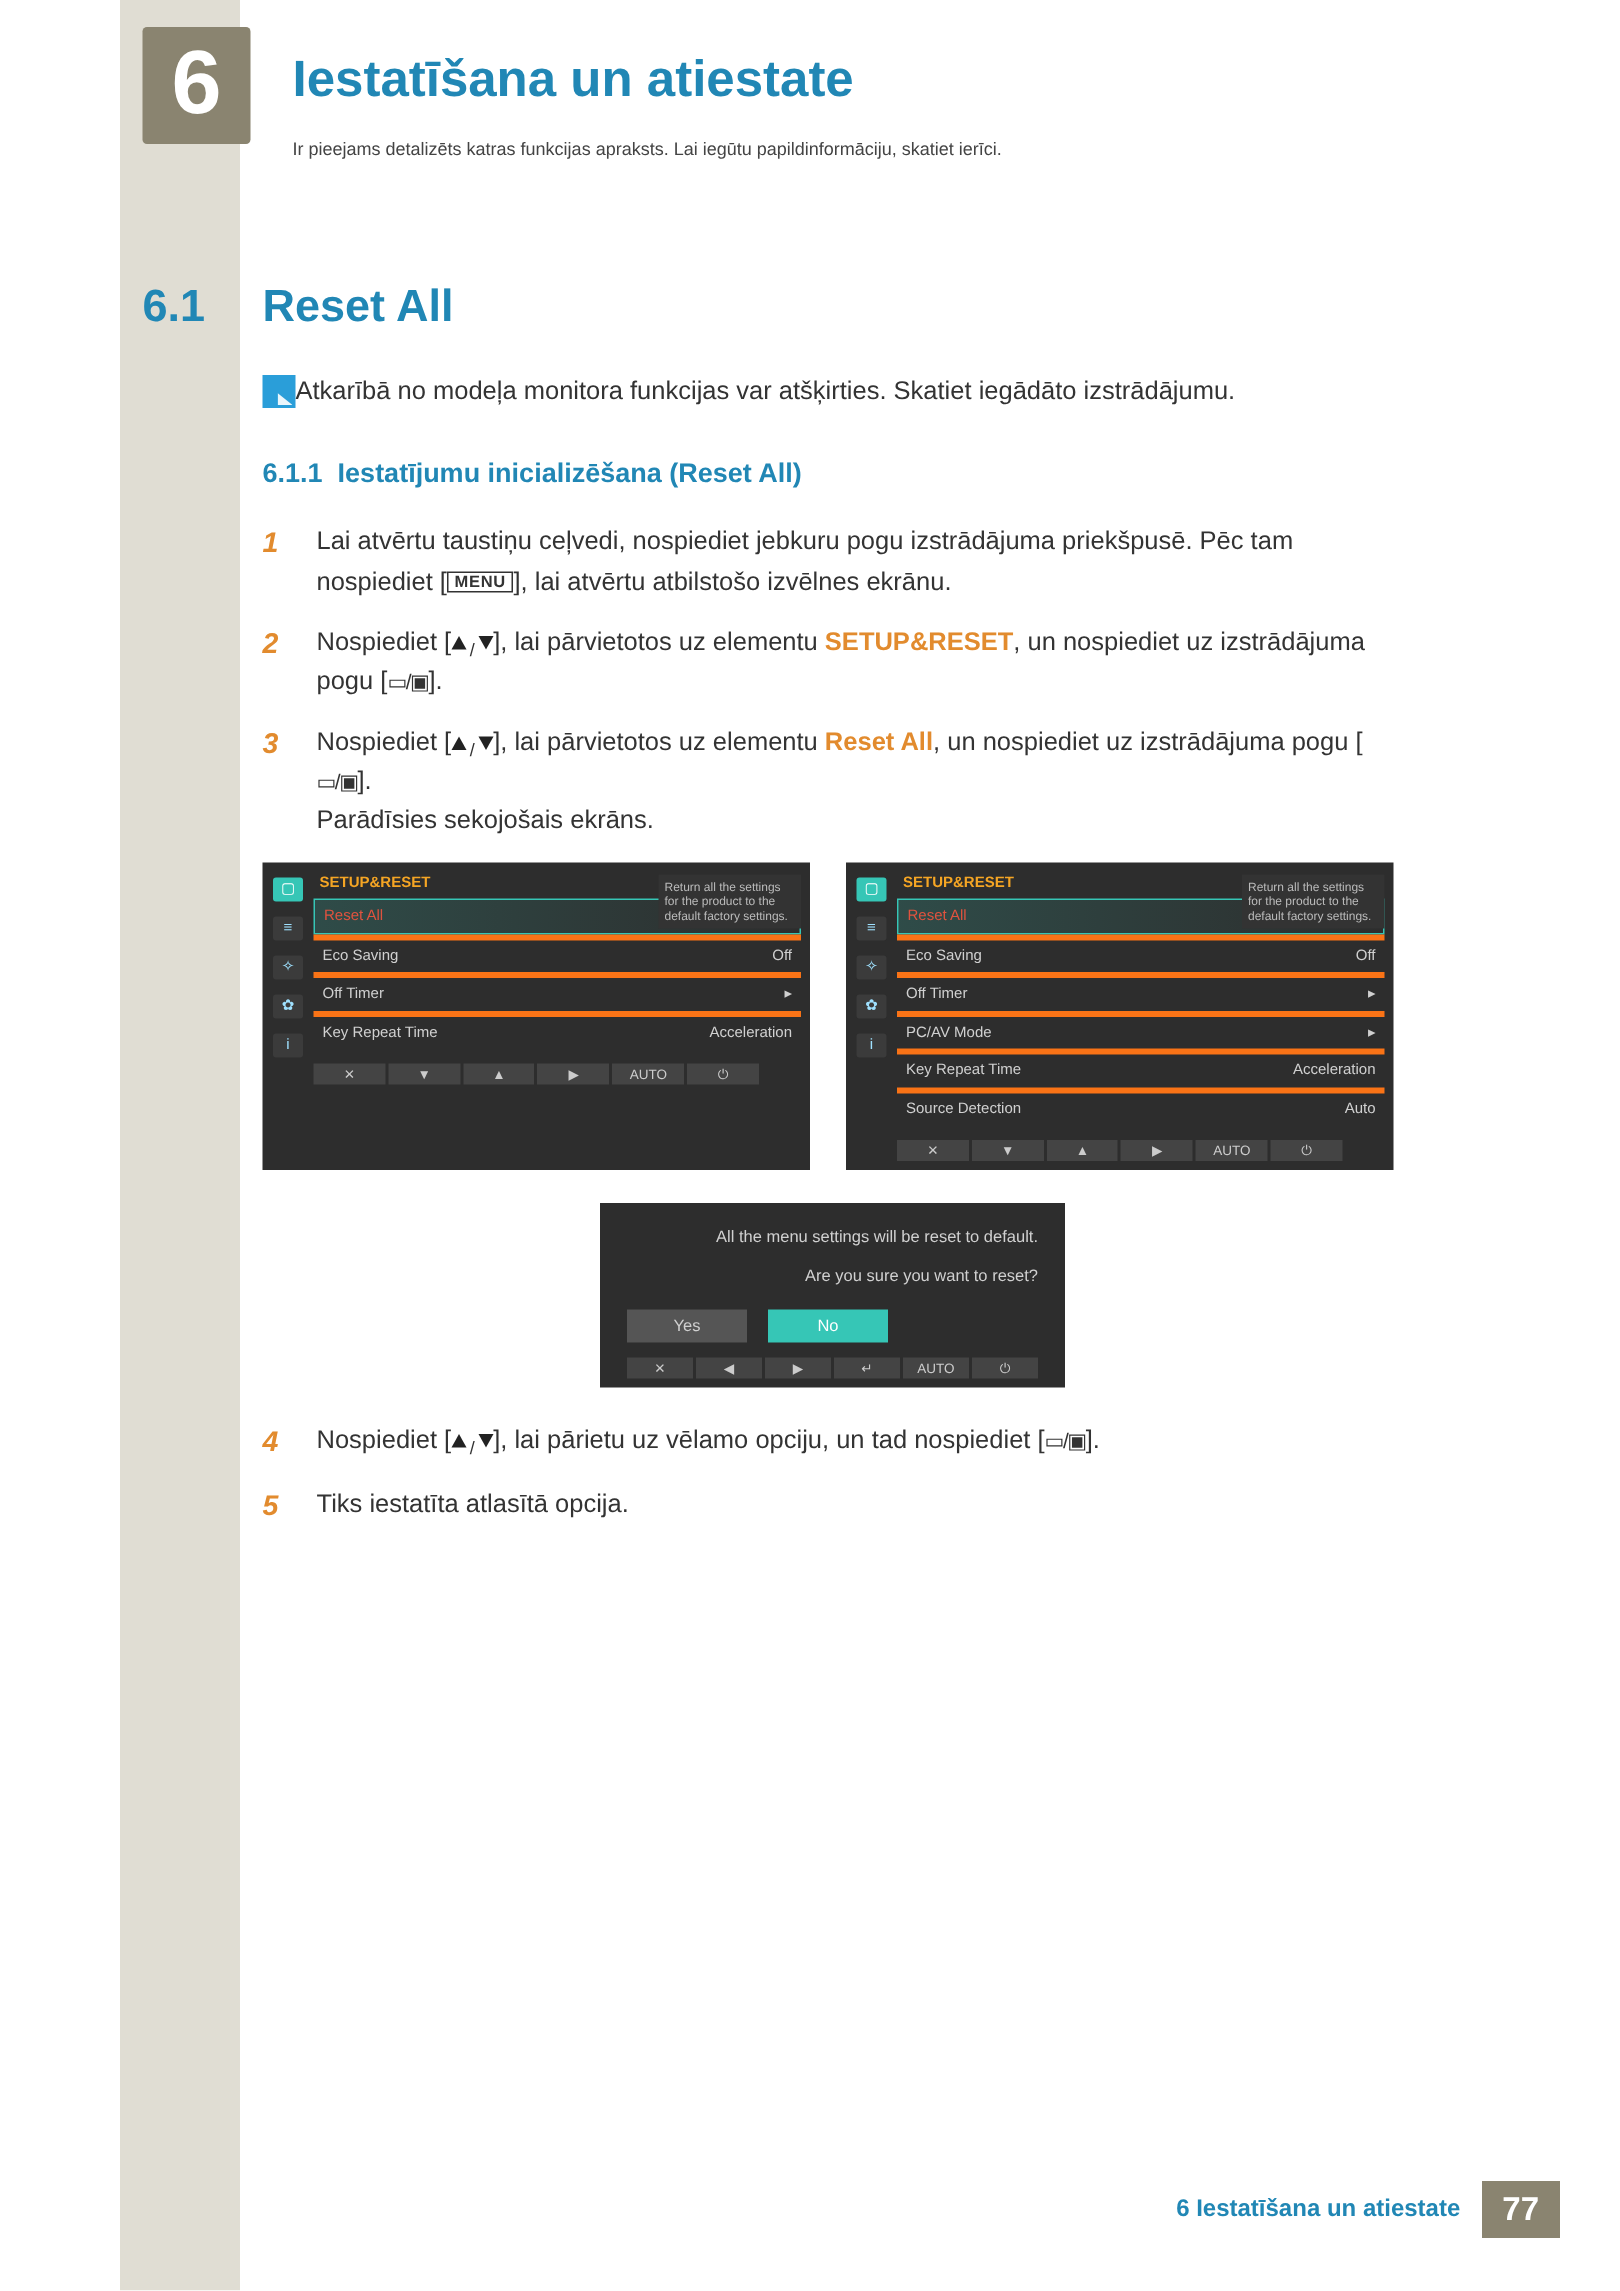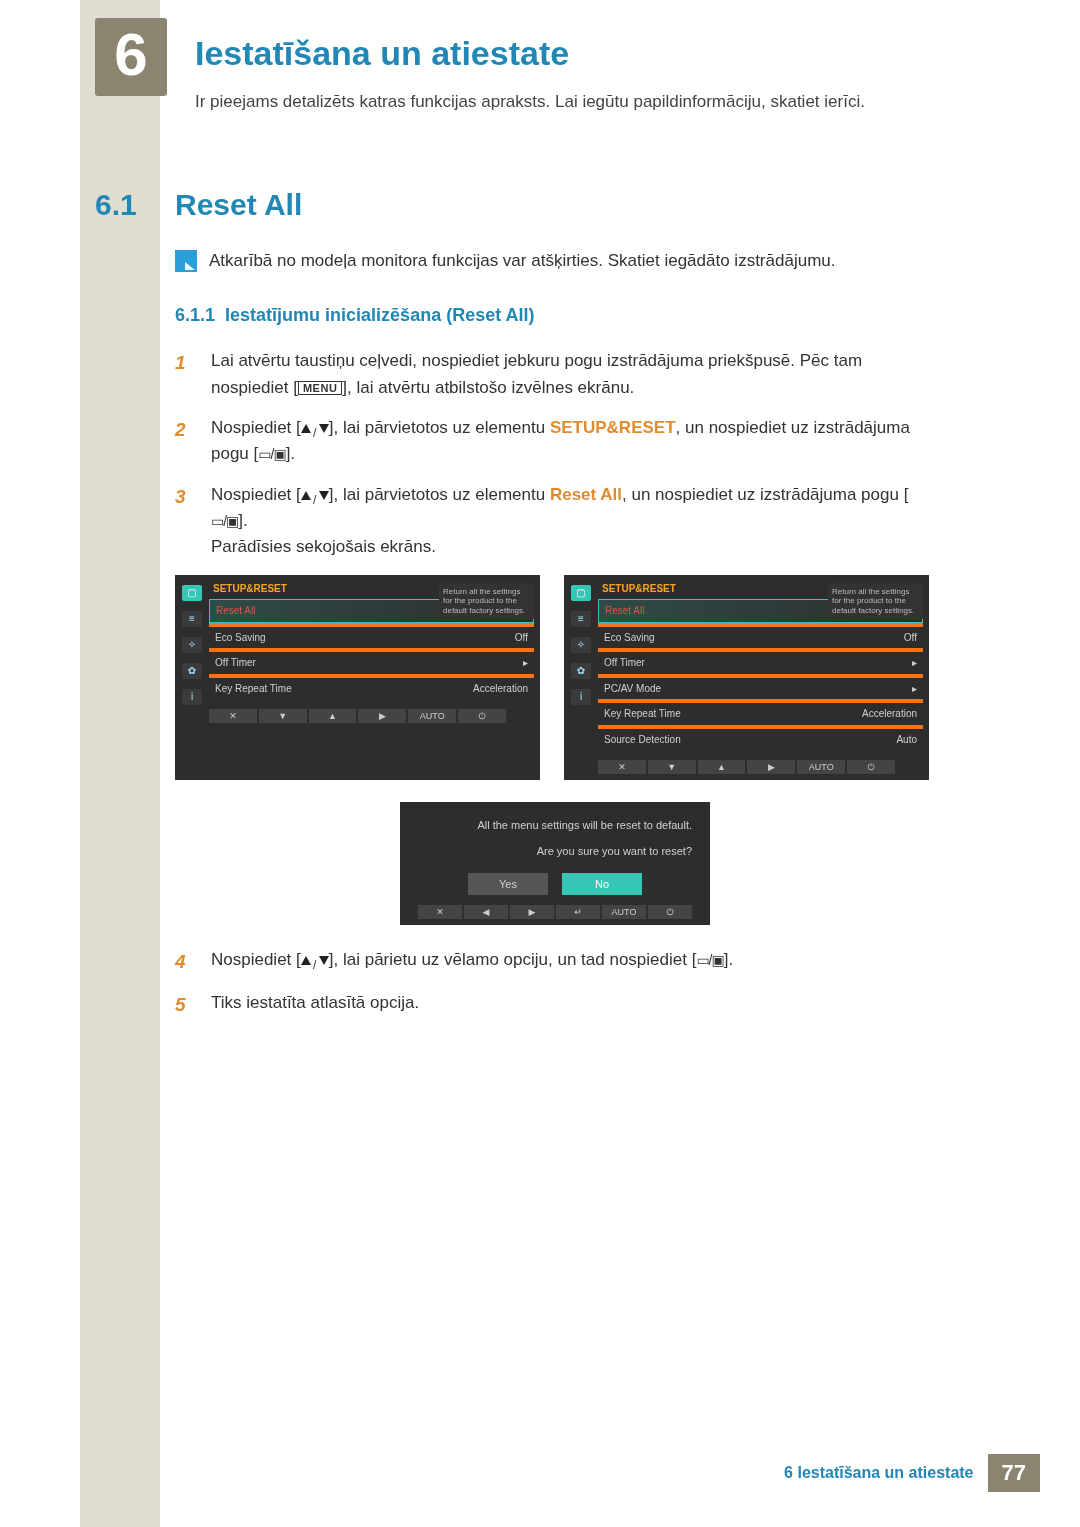--- a/index.html
+++ b/index.html
@@ -40,21 +40,21 @@
     top: 34px;
     left: 195px;
     font-size: 34px;
     color: #2187b5;
     font-weight: bold;
   }
   .chapter-sub {
     position: absolute;
     top: 92px;
     left: 195px;
-    font-size: 17px;
+    font-size: 12px;
     color: #444;
   }
   .section-num {
     position: absolute;
     top: 188px;
     left: 95px;
     font-size: 30px;
     color: #2187b5;
     font-weight: bold;
   }
@@ -71,21 +71,20 @@
     top: 248px;
     left: 175px;
     width: 760px;
     font-size: 17px;
     line-height: 1.55;
   }
   .para { margin-bottom: 18px; }
   .note-row {
     display: flex;
     align-items: flex-start;
-    gap: 12px;
     margin-bottom: 28px;
   }
   .note-icon {
     width: 22px;
     height: 22px;
     background: #2a9ed9;
     position: relative;
     flex-shrink: 0;
     margin-top: 2px;
   }
@@ -228,21 +227,20 @@
     width: 310px;
     margin: 22px auto 0;
     background: #2d2d2d;
     color: #d0d0d0;
     font-size: 11px;
     padding: 16px 18px 6px;
   }
   .confirm-box p { margin-bottom: 10px; line-height: 1.4; text-align: right; }
   .confirm-btns {
     display: flex;
-    justify-content: center;
     gap: 14px;
     margin: 14px 0 10px;
   }
   .confirm-btns span {
     width: 80px;
     height: 22px;
     background: #555;
     text-align: center;
     line-height: 22px;
     font-size: 11px;

